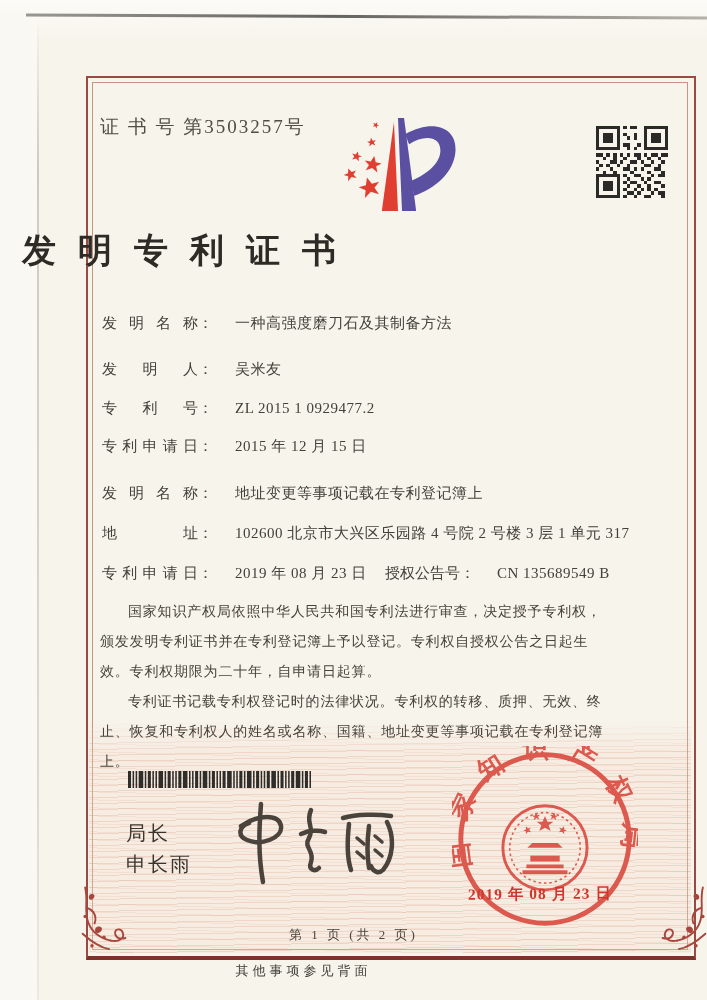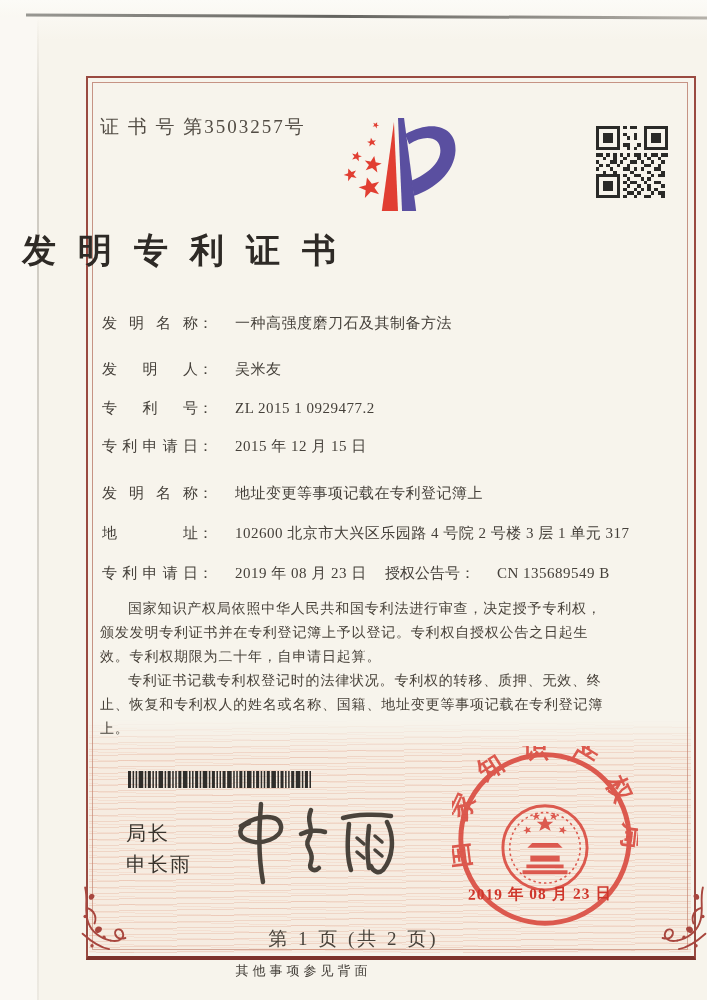--- a/index.html
+++ b/index.html
@@ -43,34 +43,34 @@
     box-sizing:border-box; color:#2e2a26; }
 
   .row { left:102px; width:520px; font-size:15px; color:#45403a; white-space:nowrap; }
   .lbl { display:inline-block; width:96px; text-align:justify; text-align-last:justify; vertical-align:bottom; }
   .colon { margin-right:6px; }
   .val { letter-spacing:.5px;margin-left:16px; }
   .grant-no-group { position:absolute; left:283px; top:0; white-space:nowrap; }
   .grant-no-group .lbl { width:auto; text-align:center; text-align-last:auto; }
 
   .paras { left:100px; top:597px; width:514px; }
-  .paras p { margin:0; text-indent:2em; font-size:14px; line-height:24px;
+  .paras p { margin:0; text-indent:2em; font-size:14px; line-height:30px;
     letter-spacing:.8px; color:#48423a; }
 
   .barcode { left:128px; top:771px; width:183px; height:17px; }
 
   .signoff { left:126px; top:818px; font-family:"Liberation Sans","DejaVu Sans",sans-serif;
     font-size:20px; line-height:31px; color:#3a352e; letter-spacing:2px; }
   .signature { left:225px; top:790px; width:190px; height:100px; }
 
   .seal { left:452px; top:746px; width:186px; height:186px; opacity:.95; }
   .seal-date { left:468px; top:884px; font-size:15.5px; color:#cf372c;
     letter-spacing:1px; font-weight:600; transform:rotate(-.5deg); }
 
-  .page-num { left:0; top:926px; width:707px; text-align:center; font-size:19px;
+  .page-num { left:0; top:926px; width:707px; text-align:center; font-size:13px;
     letter-spacing:3px; color:#4a443c; }
   .back-note { left:0; top:962px; width:607px; text-align:center; font-size:13px;
     letter-spacing:4px; color:#45403a; }
 
   .orn { width:60px; height:72px; }
   .orn-left  { left:80px;  top:884px; }
   .orn-right { left:648px; top:884px; transform:scaleX(-1); }
 </style>
 </head>
 <body>

